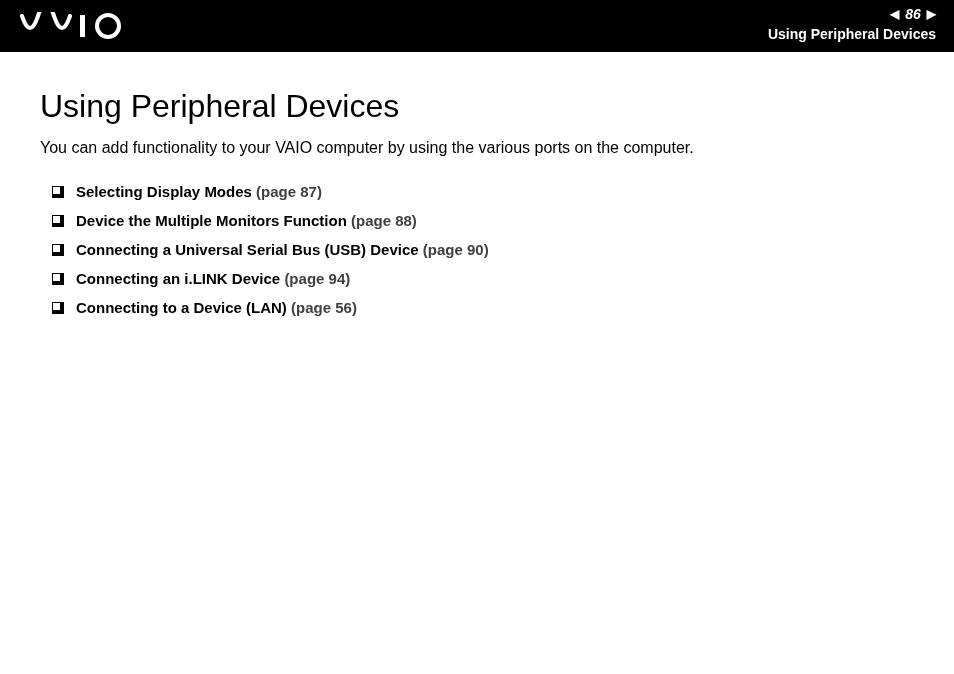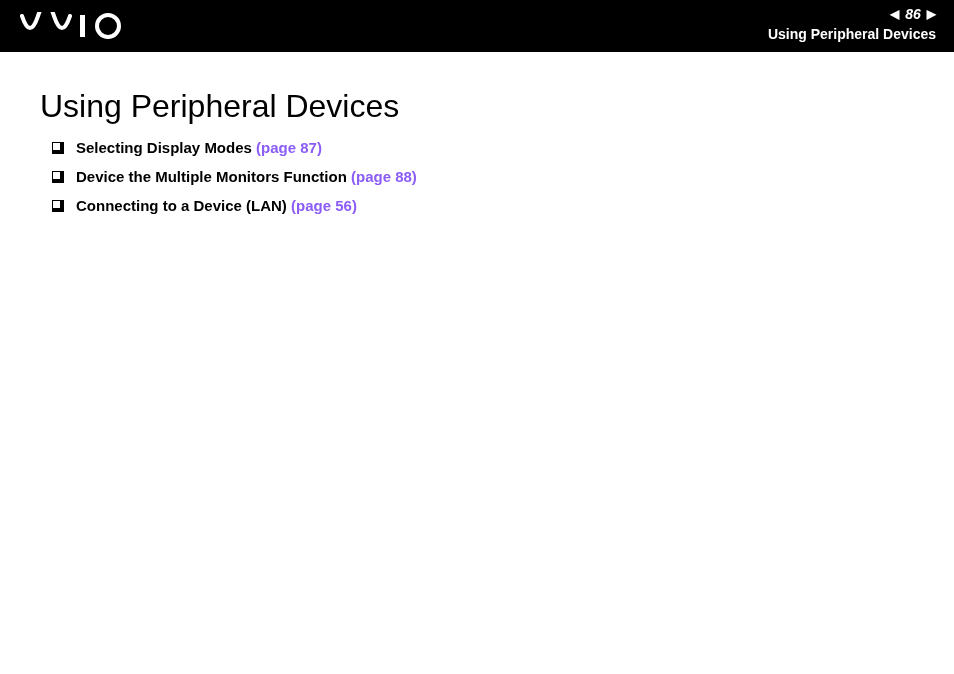--- a/index.html
+++ b/index.html
@@ -7,21 +7,21 @@
   .logo{position:absolute;left:20px;top:12px}
   .nav{position:absolute;right:18px;top:6px;font-size:14px;font-style:italic;font-weight:bold;display:flex;align-items:center;gap:6px}
   .nav .tri{font-style:normal;font-size:12px}
   .sect{position:absolute;right:18px;top:26px;font-size:14px;font-weight:bold}
   .content{padding:36px 40px}
   h1{font-weight:400;font-size:32px;margin:0 0 14px}
   .intro{font-size:16px;margin:0 0 26px}
   ul.bl{list-style:none;padding:0;margin:0}
   ul.bl li{margin:0 0 12px;padding-left:36px;position:relative;font-size:15px;font-weight:bold}
   ul.bl li .sq{position:absolute;left:12px;top:3px;width:10px;height:10px;border:1px solid #000;box-shadow:inset -3px -3px 0 #000}
-  .pg{color:#8b5cf6}
+  .pg{color:#404040}
 </style>
 </head>
 <body>
 
 <div class="hdr">
   <div class="logo">
     <svg width="110" height="28" viewBox="0 0 110 28" fill="none">
       <path d="M2 4 Q10 28 18 4 Q26 -20 34 4 Q42 28 50 4" stroke="#fff" stroke-width="4" fill="none" stroke-linecap="round"></path>
       <rect x="60" y="3" width="5" height="22" fill="#fff"></rect>
       <circle cx="88" cy="14" r="11" stroke="#fff" stroke-width="4" fill="none"></circle>
@@ -30,18 +30,21 @@
   <div class="nav">
     <span class="tri">◀</span>
     <span>86</span>
     <span class="tri">▶</span>
   </div>
   <div class="sect">Using Peripheral Devices</div>
 </div>
 
 <div class="content">
   <h1>Using Peripheral Devices</h1>
+  <p class="intro">You can add functionality to your VAIO computer by using the various ports on the computer.</p>
   <ul class="bl">
     <li><span class="sq"></span><span>Selecting Display Modes</span> <span class="pg">(page 87)</span></li>
     <li><span class="sq"></span><span>Device the Multiple Monitors Function</span> <span class="pg">(page 88)</span></li>
+    <li><span class="sq"></span><span>Connecting a Universal Serial Bus (USB) Device</span> <span class="pg">(page 90)</span></li>
+    <li><span class="sq"></span><span>Connecting an i.LINK Device</span> <span class="pg">(page 94)</span></li>
     <li><span class="sq"></span><span>Connecting to a Device (LAN)</span> <span class="pg">(page 56)</span></li>
   </ul>
 </div>
 
 </body></html>

